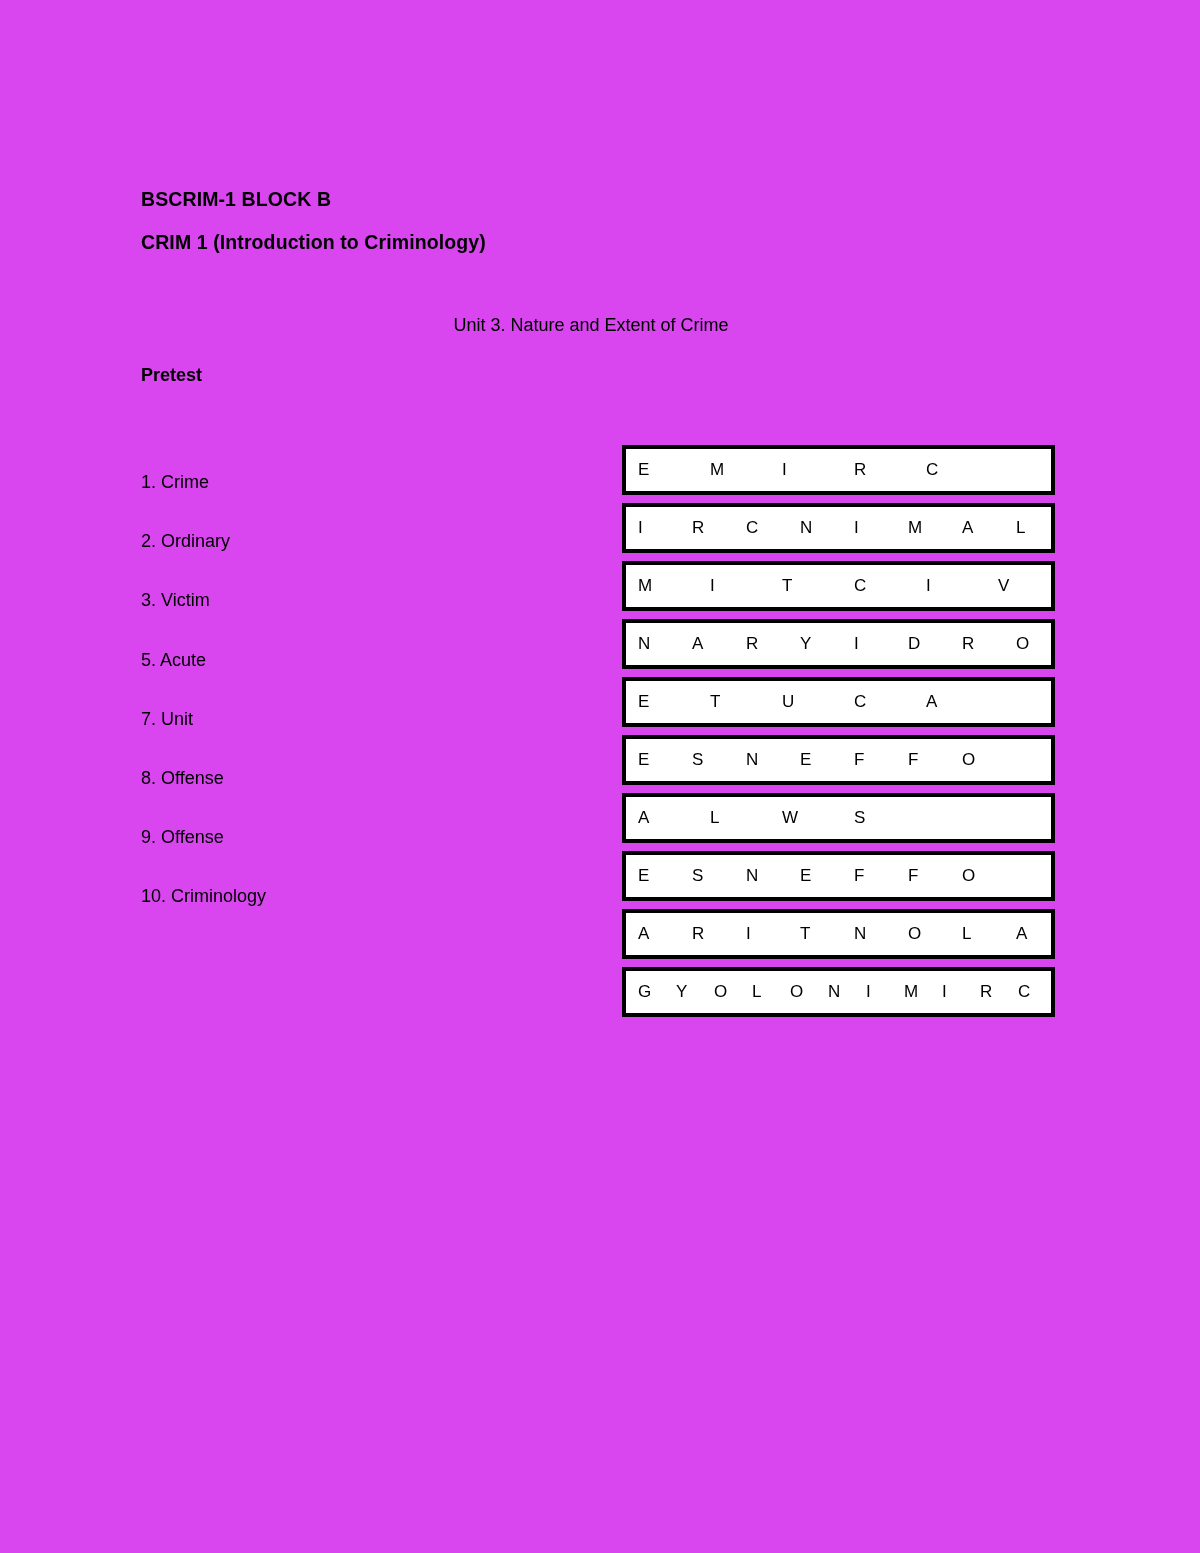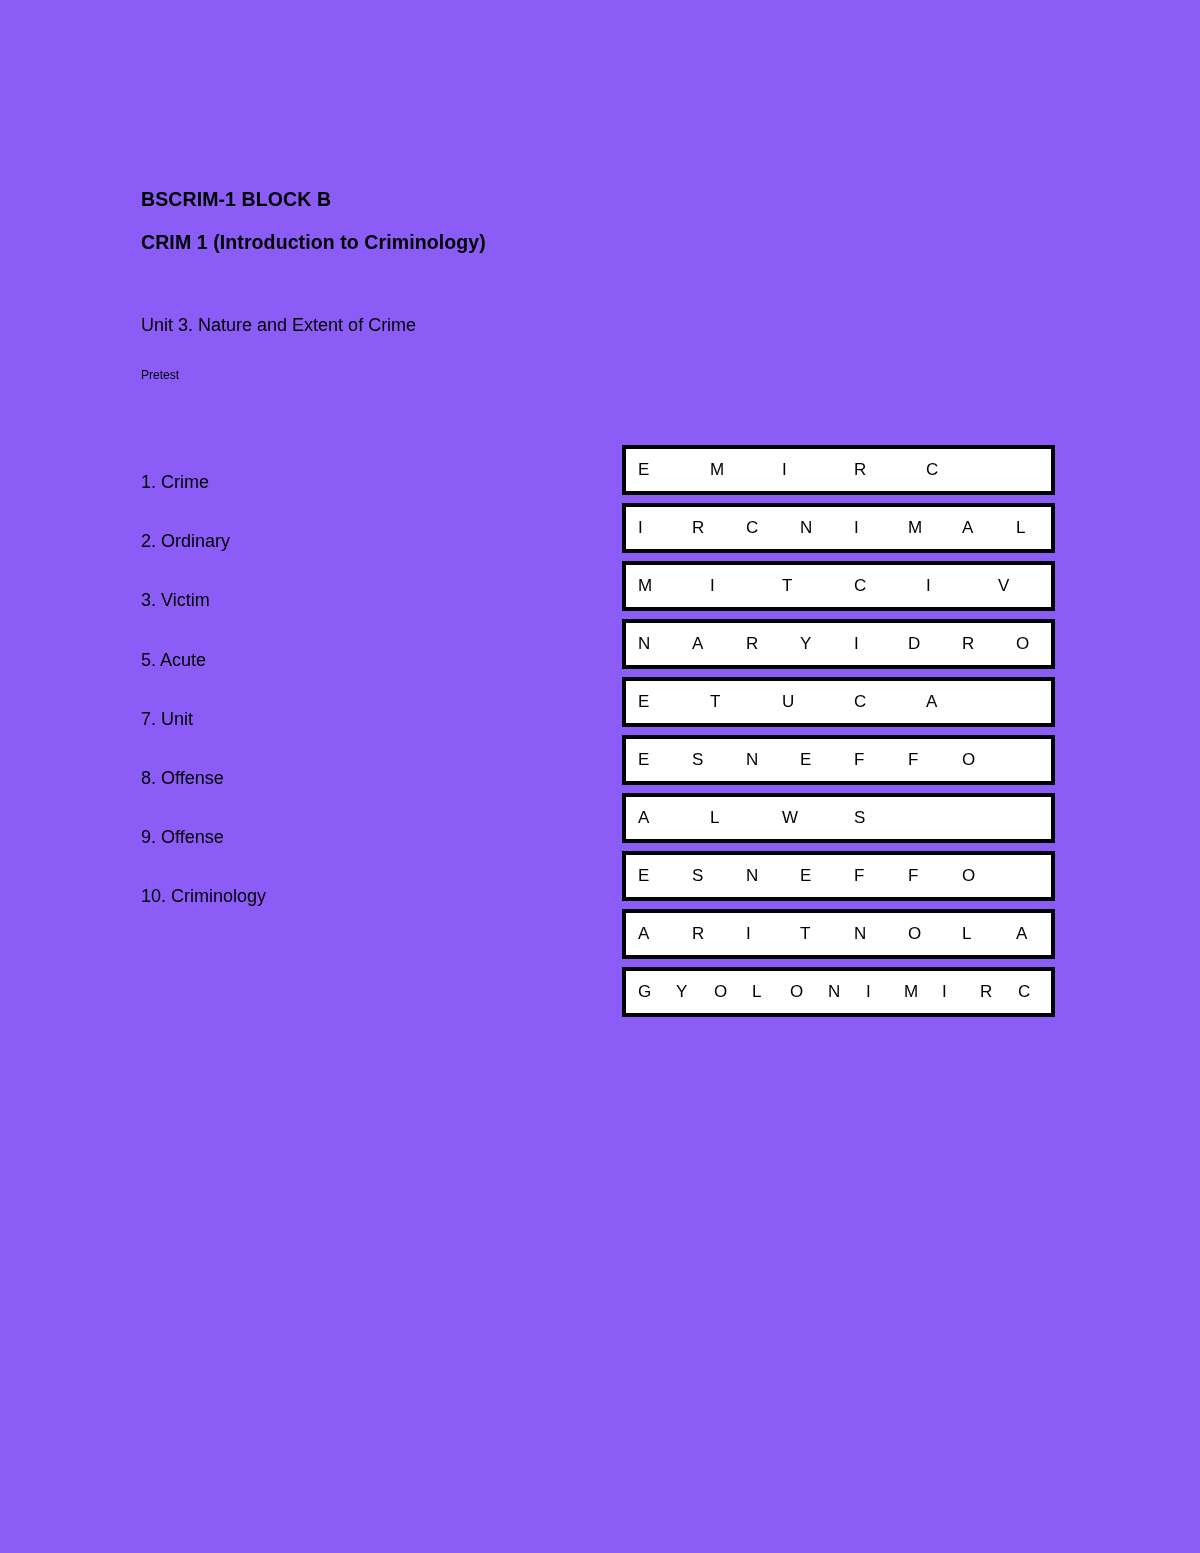--- a/index.html
+++ b/index.html
@@ -15,21 +15,21 @@
     color: #000000;
     -webkit-font-smoothing: none;
     position: relative;
     overflow: hidden;
   }
 
   .page {
     position: relative;
     width: 1200px;
     height: 1553px;
-    background: #8b5cf6;
+    background: #d946ef;
   }
 
   
   .header {
     position: absolute;
     left: 141px;
     top: 178px;
     width: 900px;
   }
   .header-line {
@@ -38,33 +38,33 @@
     letter-spacing: 0.1px;
     line-height: 43px;
     white-space: nowrap;
   }
 
   .unit-line {
     position: absolute;
     left: 141px;
     top: 313px;
     width: 900px;
-    text-align: left;
+    text-align: center;
     font-size: 18px;
     font-weight: normal;
     line-height: 25px;
     white-space: nowrap;
   }
 
   .pretest-line {
     position: absolute;
     left: 141px;
     top: 363px;
-    font-size: 12px;
-    font-weight: normal;
+    font-size: 18px;
+    font-weight: bold;
     line-height: 25px;
   }
 
   
   .word-list {
     position: absolute;
     left: 141px;
     top: 471px;
     width: 420px;
   }

